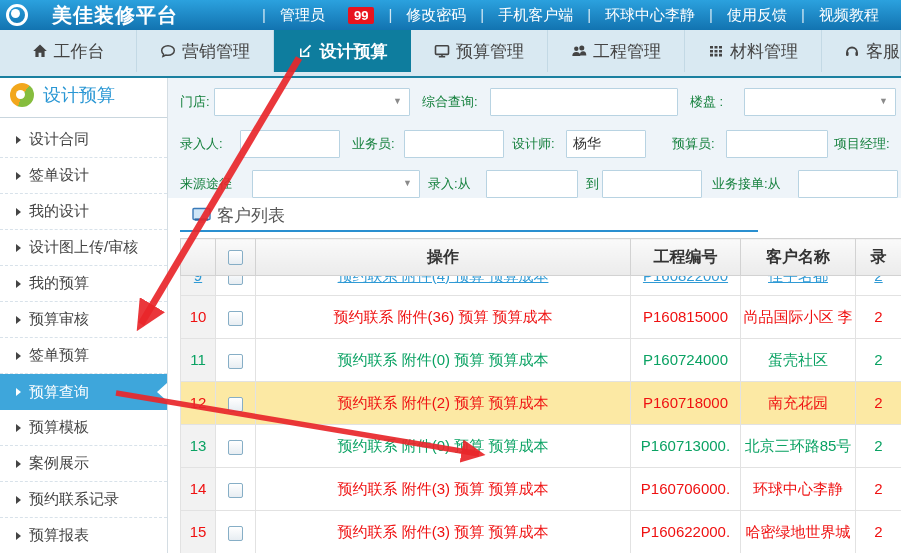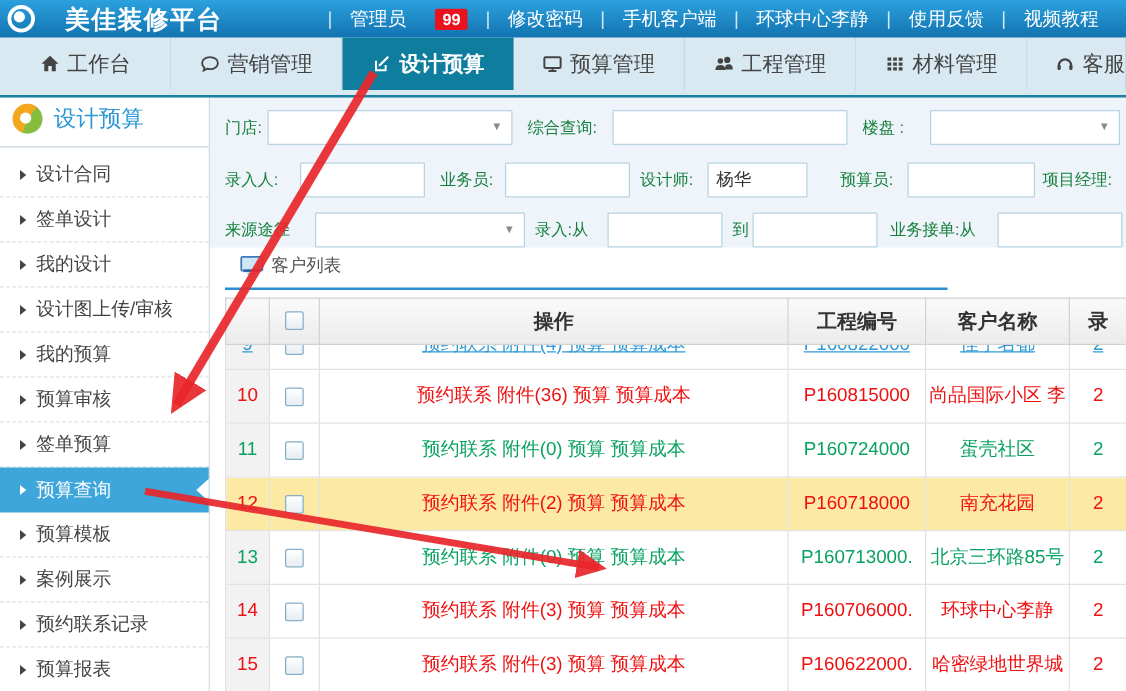--- a/index.html
+++ b/index.html
@@ -55,21 +55,21 @@
 
   
   .main{position:absolute; left:168px; top:72px; right:0; bottom:0; background:#fff;}
   .filters-bg{position:absolute; left:0; top:0; right:0; height:126px; background:#eef4f9;}
   .f-label{position:absolute; height:28px; line-height:28px; font-size:13px; color:#15803d; white-space:nowrap;}
   .f-input,.f-select{position:absolute; height:28px; border:1px solid #b8d3e2; background:#fff;
     font-size:14px; color:#333; padding:0 6px; border-radius:1px; font-family:inherit;}
   .f-select{cursor:pointer;}
   .f-select::after{content:"▼"; position:absolute; right:7px; top:7px; font-size:9px; color:#8a8a8a;}
 
-  .list-tab{position:absolute; left:24px; top:132px; display:flex; font-size:14px; color:#555;}
+  .list-tab{position:absolute; left:24px; top:132px; display:flex; align-items:center; font-size:17px; color:#555;}
   .list-tab svg{margin-right:6px;}
   .list-underline{position:absolute; left:12px; top:158px; width:578px; height:2px; background:#2a8fd0;}
 
   
   .tablewrap{position:absolute; left:12px; top:166px; width:721px;}
   table{border-collapse:collapse; table-layout:fixed; width:721px; font-size:15px;}
   th,td{border:1px solid #e2e2e2; padding:0; text-align:center; overflow:hidden;}
   th{height:37px; background:linear-gradient(#fafafa,#ebebeb); border-color:#d2d2d2;
     font-weight:bold; color:#333; font-size:16px;}
   col.c-num{width:35px;} col.c-chk{width:40px;} col.c-op{width:375px;}

